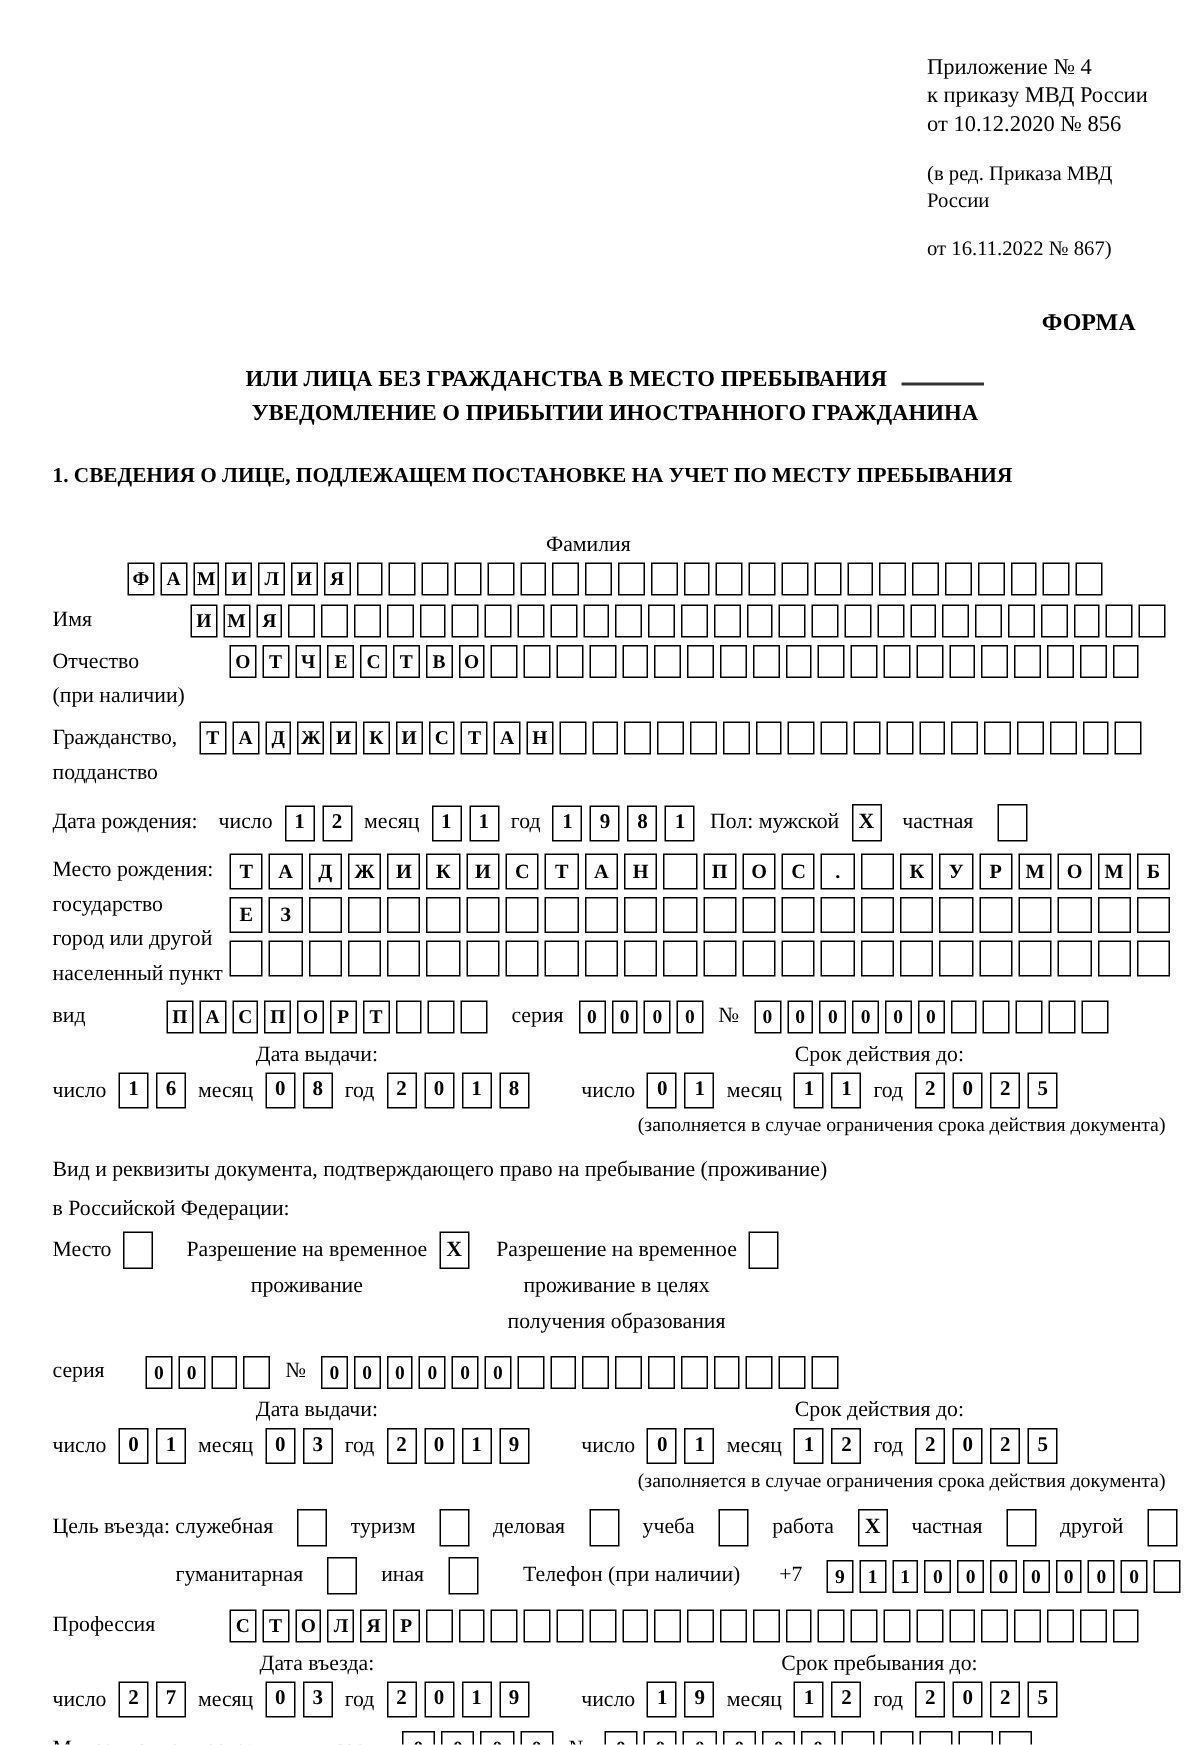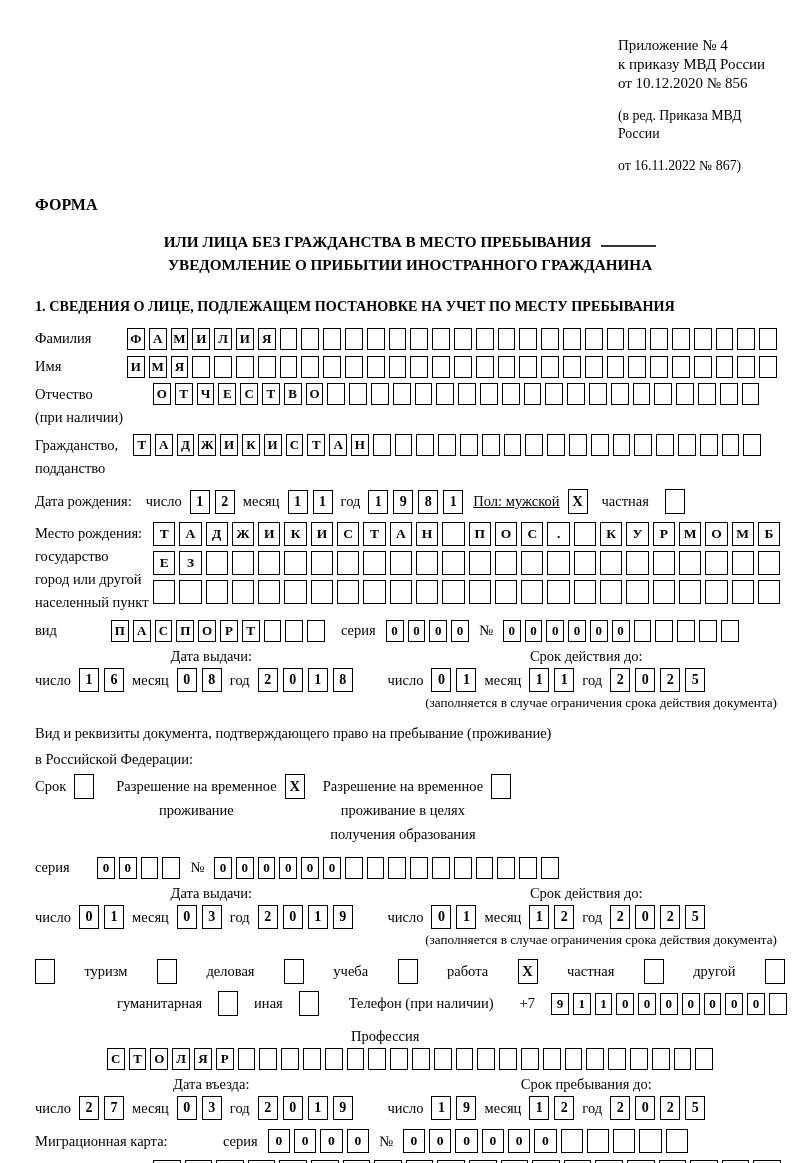--- a/index.html
+++ b/index.html
@@ -2,21 +2,21 @@
 <html><head>
 <meta charset="utf-8">
 <style>
   html,body{margin:0;padding:0;background:#fff;}
   body{width:800px;height:1163px;overflow:hidden;color:#000;
        font-family:"Liberation Serif","DejaVu Serif",serif;}
   .page{padding:36px 15px 0 35px;box-sizing:border-box;}
   
   .hdr{margin-left:583px;font-size:15px;line-height:19px;}
   .hdr .small{font-size:13.8px;line-height:18px;margin-top:14px;}
-  .forma{font-weight:bold;font-size:16px;padding-right:28px;margin-top:21px;}
+  .forma{font-weight:bold;font-size:16px;text-align:right;padding-right:28px;margin-top:32px;}
   
   .title{text-align:center;font-weight:bold;font-size:15.2px;line-height:23px;margin-top:16px;}
   .blank-line{display:inline-block;width:55px;border-bottom:2px solid #333;margin-left:10px;vertical-align:baseline;}
   .sec-heading{font-weight:bold;font-size:14.2px;margin-top:22px;}
   
   .row{display:flex;align-items:center;margin-top:5px;}
   .row.top{align-items:flex-start;}
   .lbl{font-size:14.5px;line-height:23px;flex:none;}
   .w92{width:92px;}
   .w118{width:118px;}
@@ -68,21 +68,21 @@
 
   <div class="title">
     <div>
       <span>ИЛИ ЛИЦА БЕЗ ГРАЖДАНСТВА В МЕСТО ПРЕБЫВАНИЯ</span><span class="blank-line"></span>
     </div>
     <div>УВЕДОМЛЕНИЕ О ПРИБЫТИИ ИНОСТРАННОГО ГРАЖДАНИНА</div>
   </div>
 
   <div class="sec-heading">1. СВЕДЕНИЯ О ЛИЦЕ, ПОДЛЕЖАЩЕМ ПОСТАНОВКЕ НА УЧЕТ ПО МЕСТУ ПРЕБЫВАНИЯ</div>
 
-  <div class="row" style="margin-top:12px;">
+  <div class="row" style="margin-top:26px;flex-direction:column;">
     <span class="lbl w92">Фамилия</span>
     <span class="cells std">
         <span class="cell">Ф</span>
         <span class="cell">А</span>
         <span class="cell">М</span>
         <span class="cell">И</span>
         <span class="cell">Л</span>
         <span class="cell">И</span>
         <span class="cell">Я</span>
         <span class="cell"></span>
@@ -230,21 +230,21 @@
         <span class="cell">1</span>
         <span class="cell">1</span>
       </span>
     <span class="lbl">год</span>
     <span class="cells date">
         <span class="cell">1</span>
         <span class="cell">9</span>
         <span class="cell">8</span>
         <span class="cell">1</span>
       </span>
-    <span class="lbl" style="margin-left:2px;text-decoration:underline;">Пол: мужской</span>
+    <span class="lbl" style="margin-left:2px;">Пол: мужской</span>
     <span class="cb">X</span>
     <span class="lbl" style="margin-left:6px;">частная</span>
     <span class="cb" style="margin-left:8px;"></span>
   </div>
 
   <div class="row top" style="margin-top:8px;">
     <span class="lbl w118 multiline">Место рождения:
 государство
 город или другой
 населенный пункт</span>
@@ -411,21 +411,21 @@
     </span>
   </div>
   <div class="note">(заполняется в случае ограничения срока действия документа)</div>
 
   <div class="intro">
     <div>Вид и реквизиты документа, подтверждающего право на пребывание (проживание)</div>
     <div>в Российской Федерации:</div>
   </div>
   <div class="opts">
     <span class="opt">
-      <span class="olbl">Срок</span>
+      <span class="olbl">Место</span>
       <span class="cb"></span>
     </span>
     <span class="opt" style="margin-left:10px;">
       <span class="olbl multiline">Разрешение на временное
 проживание</span>
       <span class="cb">X</span>
     </span>
     <span class="opt" style="margin-left:6px;">
       <span class="olbl multiline">Разрешение на временное
 проживание в целях
@@ -501,20 +501,21 @@
           <span class="cell">2</span>
           <span class="cell">0</span>
           <span class="cell">2</span>
           <span class="cell">5</span>
         </span>
     </span>
   </div>
   <div class="note">(заполняется в случае ограничения срока действия документа)</div>
 
   <div class="purpose-row">
+    <span class="lbl">Цель въезда: служебная</span>
     <span class="cb"></span>
     <span class="lbl">туризм</span>
     <span class="cb"></span>
     <span class="lbl">деловая</span>
     <span class="cb"></span>
     <span class="lbl">учеба</span>
     <span class="cb"></span>
     <span class="lbl">работа</span>
     <span class="cb">X</span>
     <span class="lbl">частная</span>
@@ -537,21 +538,21 @@
         <span class="cell">0</span>
         <span class="cell">0</span>
         <span class="cell">0</span>
         <span class="cell">0</span>
         <span class="cell">0</span>
         <span class="cell">0</span>
         <span class="cell"></span>
       </span>
   </div>
 
-  <div class="row" style="margin-top:9px;flex-direction:column;">
+  <div class="row" style="margin-top:9px;">
     <span class="lbl w118">Профессия</span>
     <span class="cells std">
         <span class="cell">С</span>
         <span class="cell">Т</span>
         <span class="cell">О</span>
         <span class="cell">Л</span>
         <span class="cell">Я</span>
         <span class="cell">Р</span>
         <span class="cell"></span>
         <span class="cell"></span>

